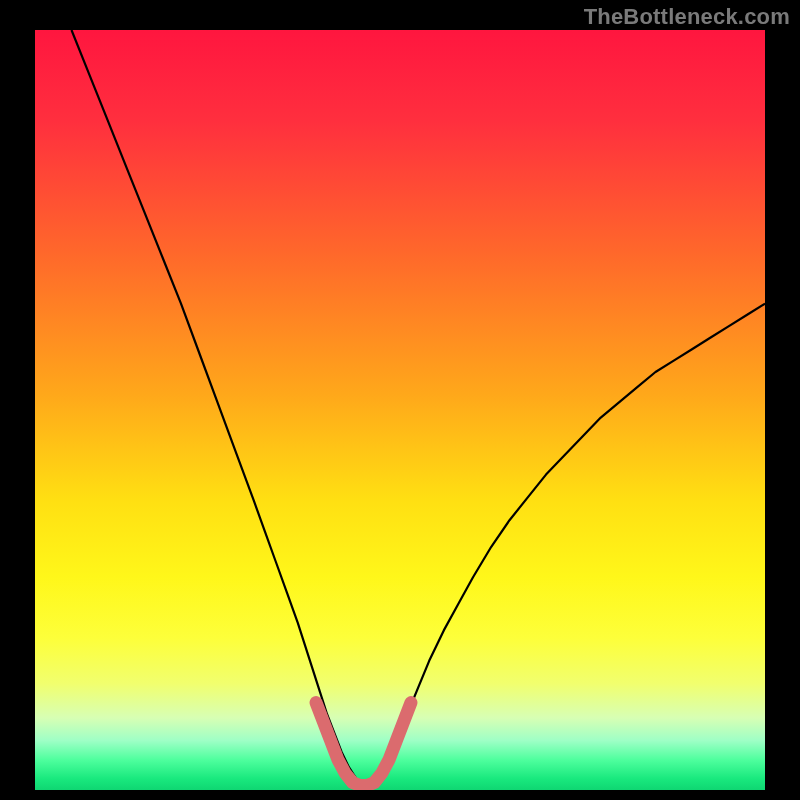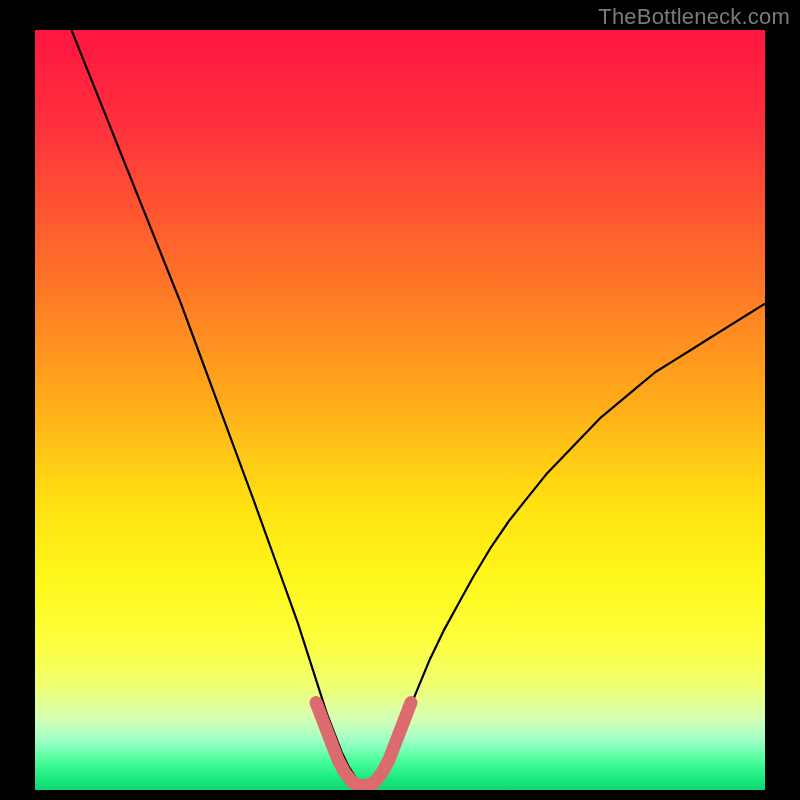--- a/index.html
+++ b/index.html
@@ -18,21 +18,21 @@
     width: 800px;
     height: 800px;
     background: #000;
   }
   .watermark {
     position: absolute;
     top: 4px;
     right: 10px;
     color: #7a7a7a;
     font-size: 22px;
-    font-weight: 400;
+    font-weight: 700;
     letter-spacing: 0.2px;
     user-select: none;
   }
   .plot-wrap {
     position: absolute;
     left: 35px;
     top: 30px;
     width: 730px;
     height: 760px;
   }

